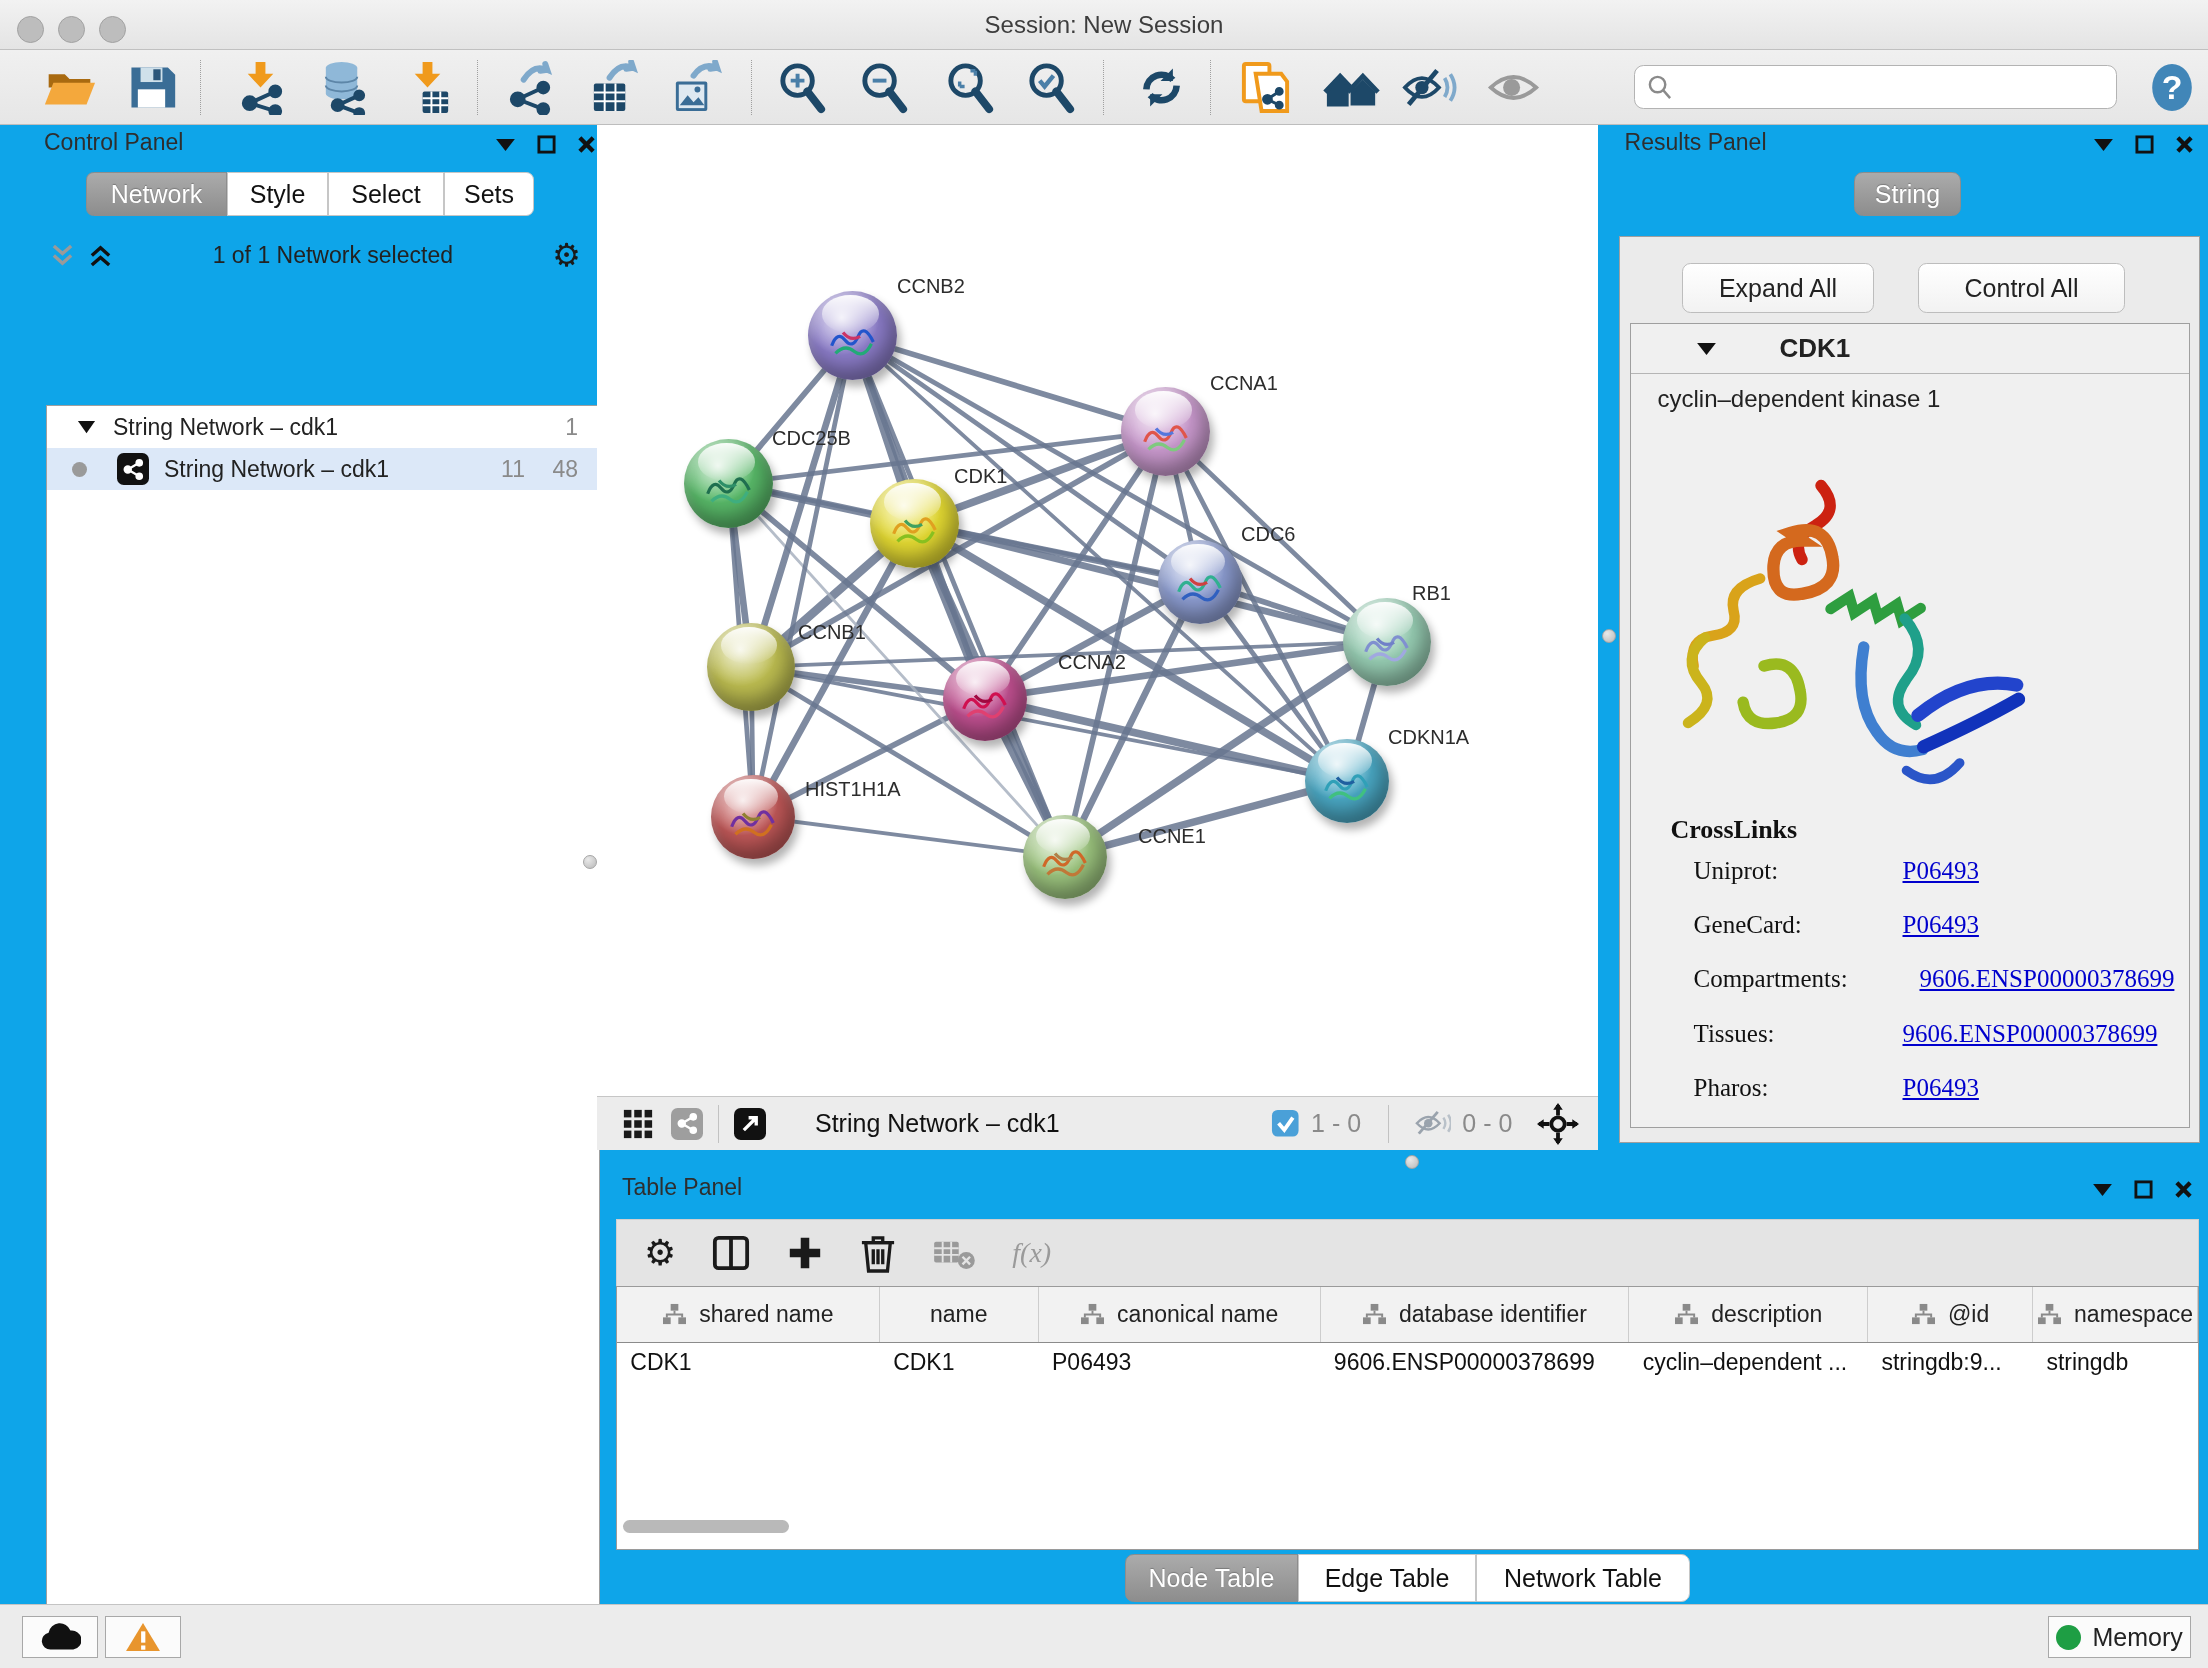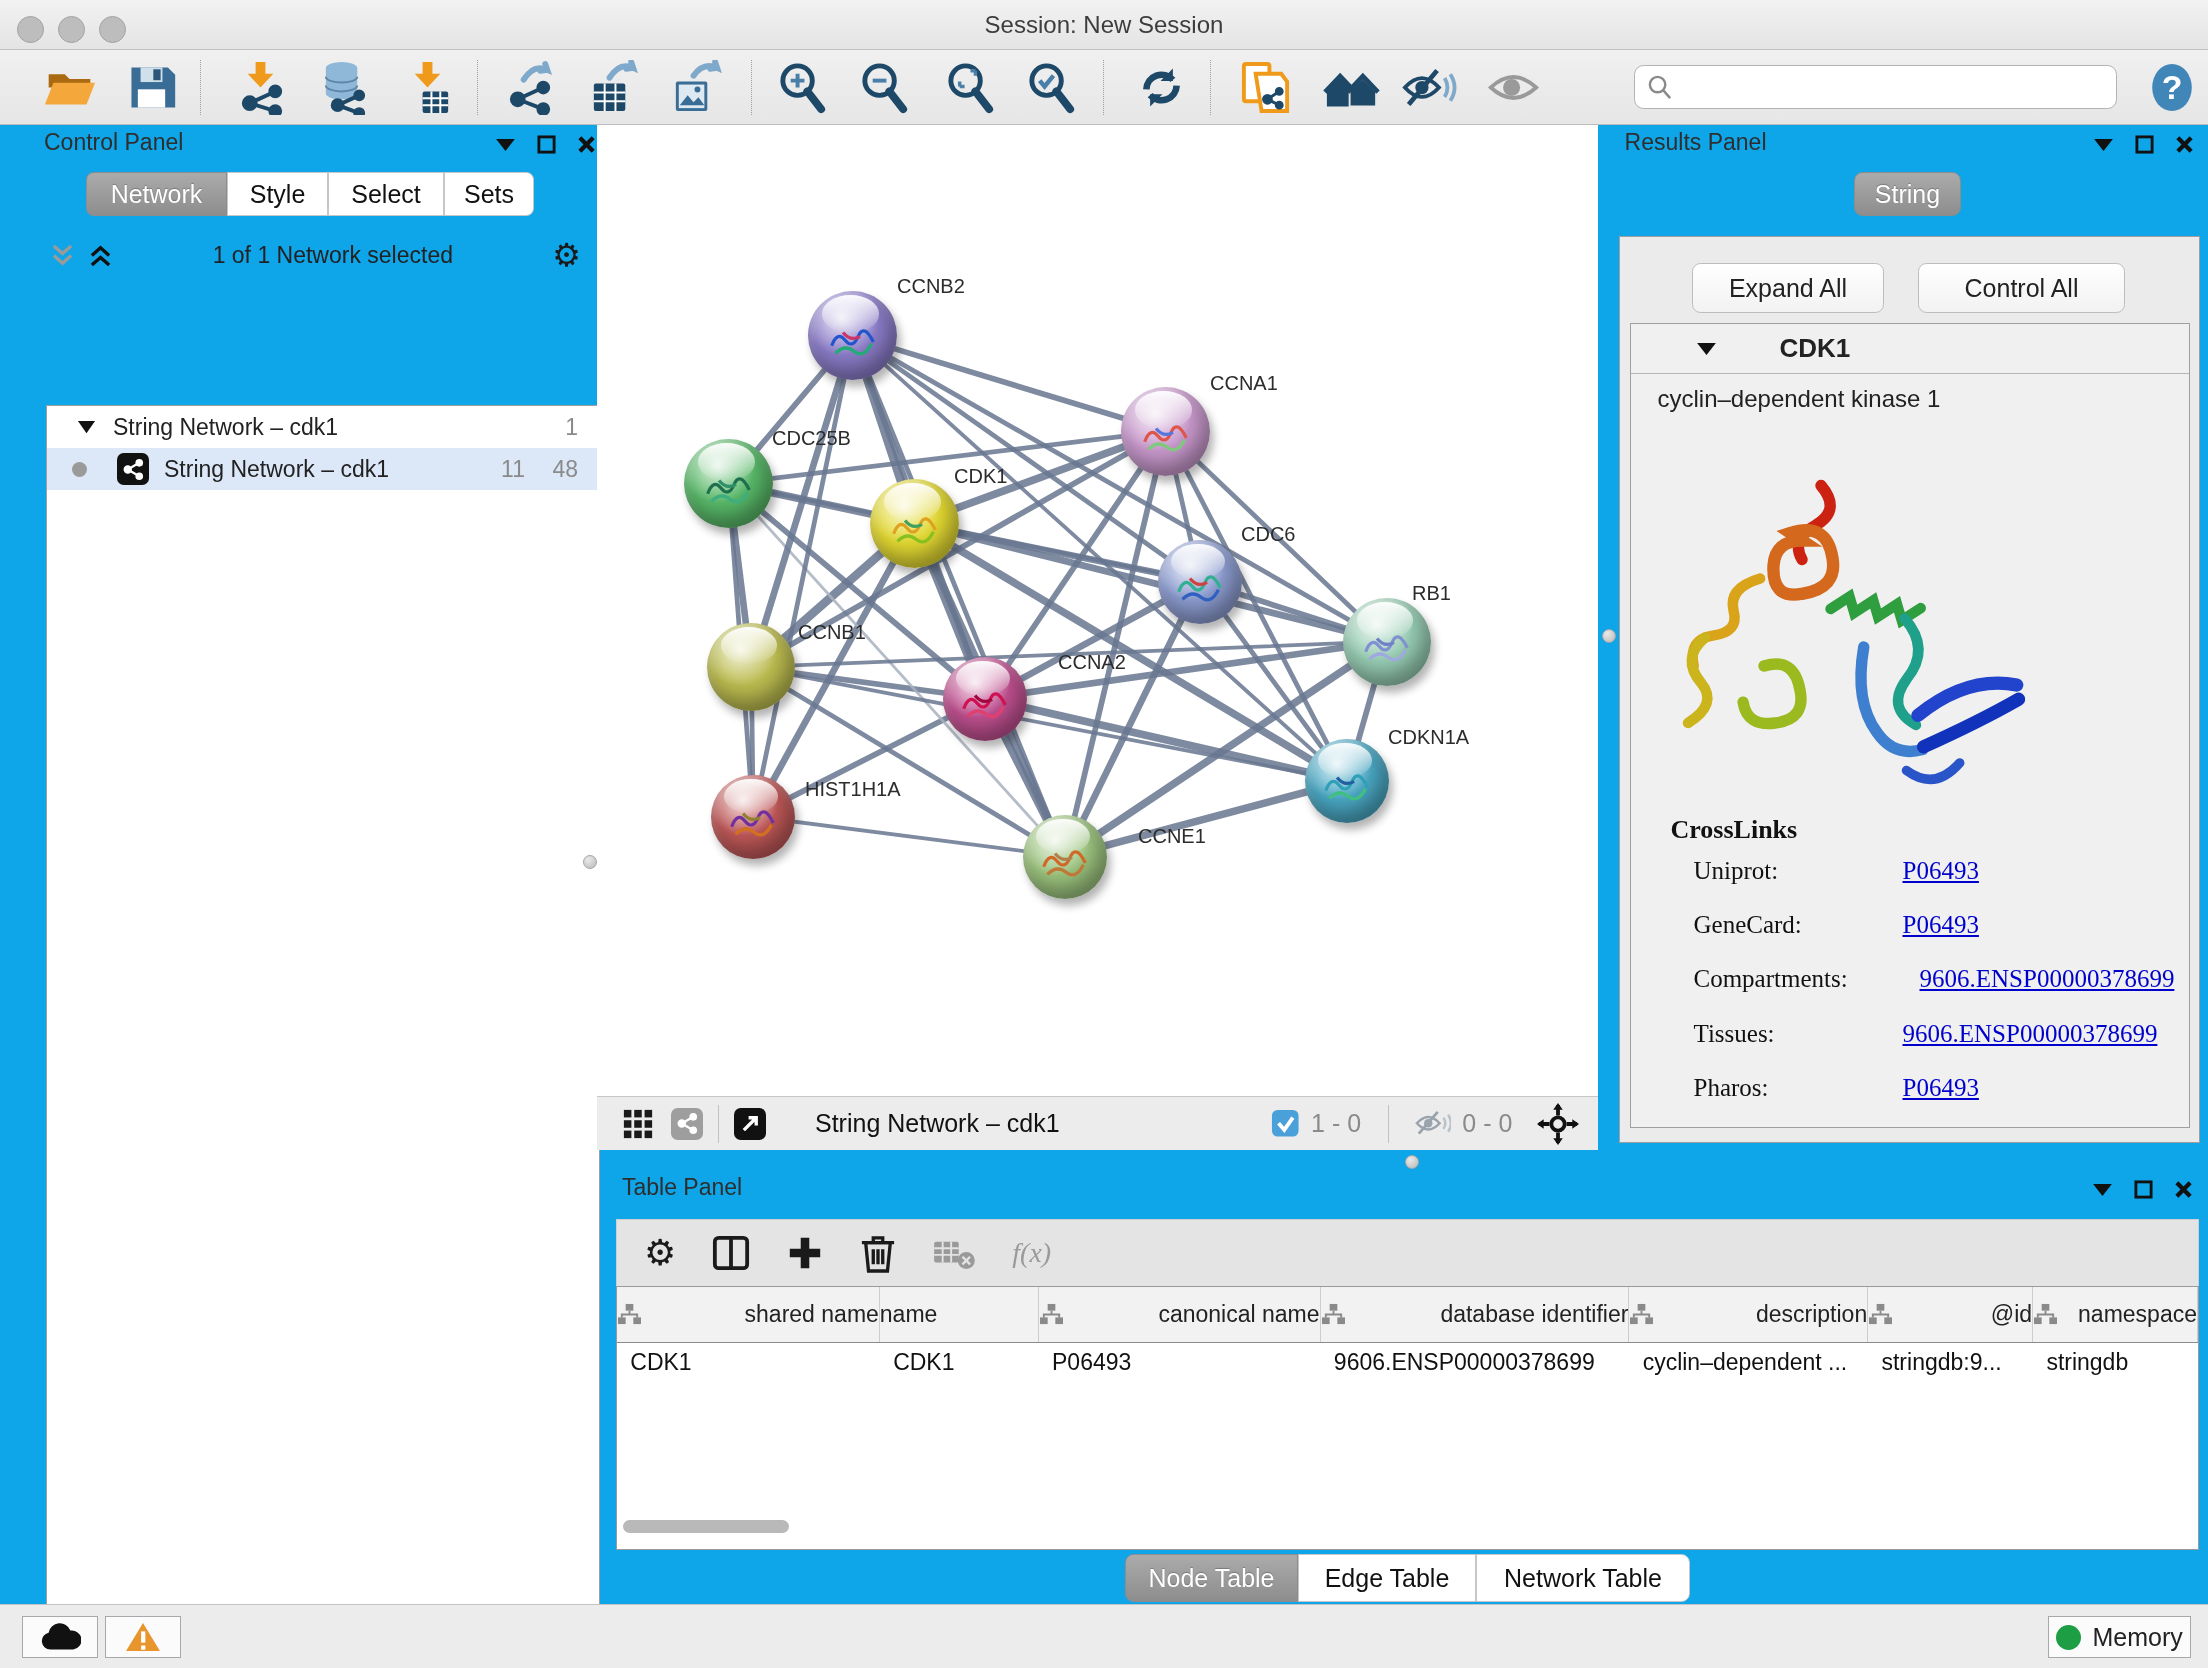--- a/index.html
+++ b/index.html
@@ -52,21 +52,21 @@
   .rp-entry-head{position:absolute;left:0;top:0;width:100%;height:49px;border-bottom:1px solid #b5b5b5;
     display:flex;align-items:center;}
   .xl{font-family:"Liberation Serif","DejaVu Serif",serif;font-size:25px;color:#111;}
   .xl-row{position:absolute;display:flex;}
   .xl-link{color:#0000cd;text-decoration:underline;font-family:"Liberation Serif","DejaVu Serif",serif;font-size:25px;}
   
   .tp-toolbar{position:absolute;left:616px;top:1219px;width:1583px;height:67px;background:#e4e4e4;
     border:1px solid #d0d0d0;border-bottom:none;display:flex;align-items:center;gap:36px;padding-left:27px;box-sizing:border-box;}
   .table{position:absolute;left:616px;top:1286px;width:1583px;height:264px;background:#fff;border:1px solid #9a9a9a;box-sizing:border-box;}
   .thead{display:flex;height:55px;background:#f2f2f2;border-bottom:1.9px solid #8b8b8b;}
-  .th{display:flex;align-items:center;justify-content:space-between;gap:12px;font-size:23px;color:#222;
+  .th{display:flex;align-items:center;justify-content:center;gap:12px;font-size:23px;color:#222;
     border-right:1px solid #cdcdcd;box-sizing:border-box;overflow:hidden;}
   .trow{display:flex;height:42px;}
   .td{font-size:23px;color:#111;padding:5.7px 0 0 13.3px;box-sizing:border-box;overflow:hidden;white-space:nowrap;}
   .hscroll{position:absolute;left:623px;top:1520px;width:1569px;height:15px;}
   .hthumb{position:absolute;left:0;top:0;width:166px;height:13.3px;border-radius:6.7px;background:#b9b9b9;}
   .bottom-tabs{position:absolute;left:1125px;top:1554px;display:flex;}
   
   .statusbar{position:absolute;left:0;top:1604px;width:2208px;height:65px;background:#ececec;border-top:1px solid #c4c4c4;}
   .sb-btn{position:absolute;top:11.4px;height:42px;background:#fbfbfb;border:1.9px solid #a8a8a8;
     display:flex;align-items:center;justify-content:center;box-sizing:border-box;}
@@ -497,21 +497,21 @@
       <svg width="19" height="19" viewBox="0 0 20 20">
           <rect x="2" y="2" width="16" height="16" fill="none" stroke="#111" stroke-width="3"></rect>
         </svg>
       <svg width="19" height="19" viewBox="0 0 20 20">
           <path d="M3 3l14 14M17 3L3 17" stroke="#111" stroke-width="4.5"></path>
         </svg>
     </div>
     <div class="tabbtn sel" style="position:absolute;left:237px;top:47px;width:107px;border-radius:8.6px;">String</div>
   </div>
   <div class="rp-box">
-    <div class="rp-btn" style="left:72px;width:190px">Expand All</div>
+    <div class="rp-btn" style="left:62px;width:190px">Expand All</div>
     <div class="rp-btn" style="left:298px;width:205px">Control All</div>
     <div class="rp-inner">
       <div class="rp-entry-head">
         <svg width="21" height="15" viewBox="0 0 22 16" style="margin-left:65px">
           <path d="M1 2h20L11 15z" fill="#111"></path>
           </svg>
         <span style="font-size:26px;font-weight:bold;margin-left:63px;">CDK1</span>
       </div>
       <div style="position:absolute;left:27px;top:61px;font-size:24px;">cyclin–dependent kinase 1</div>
 

